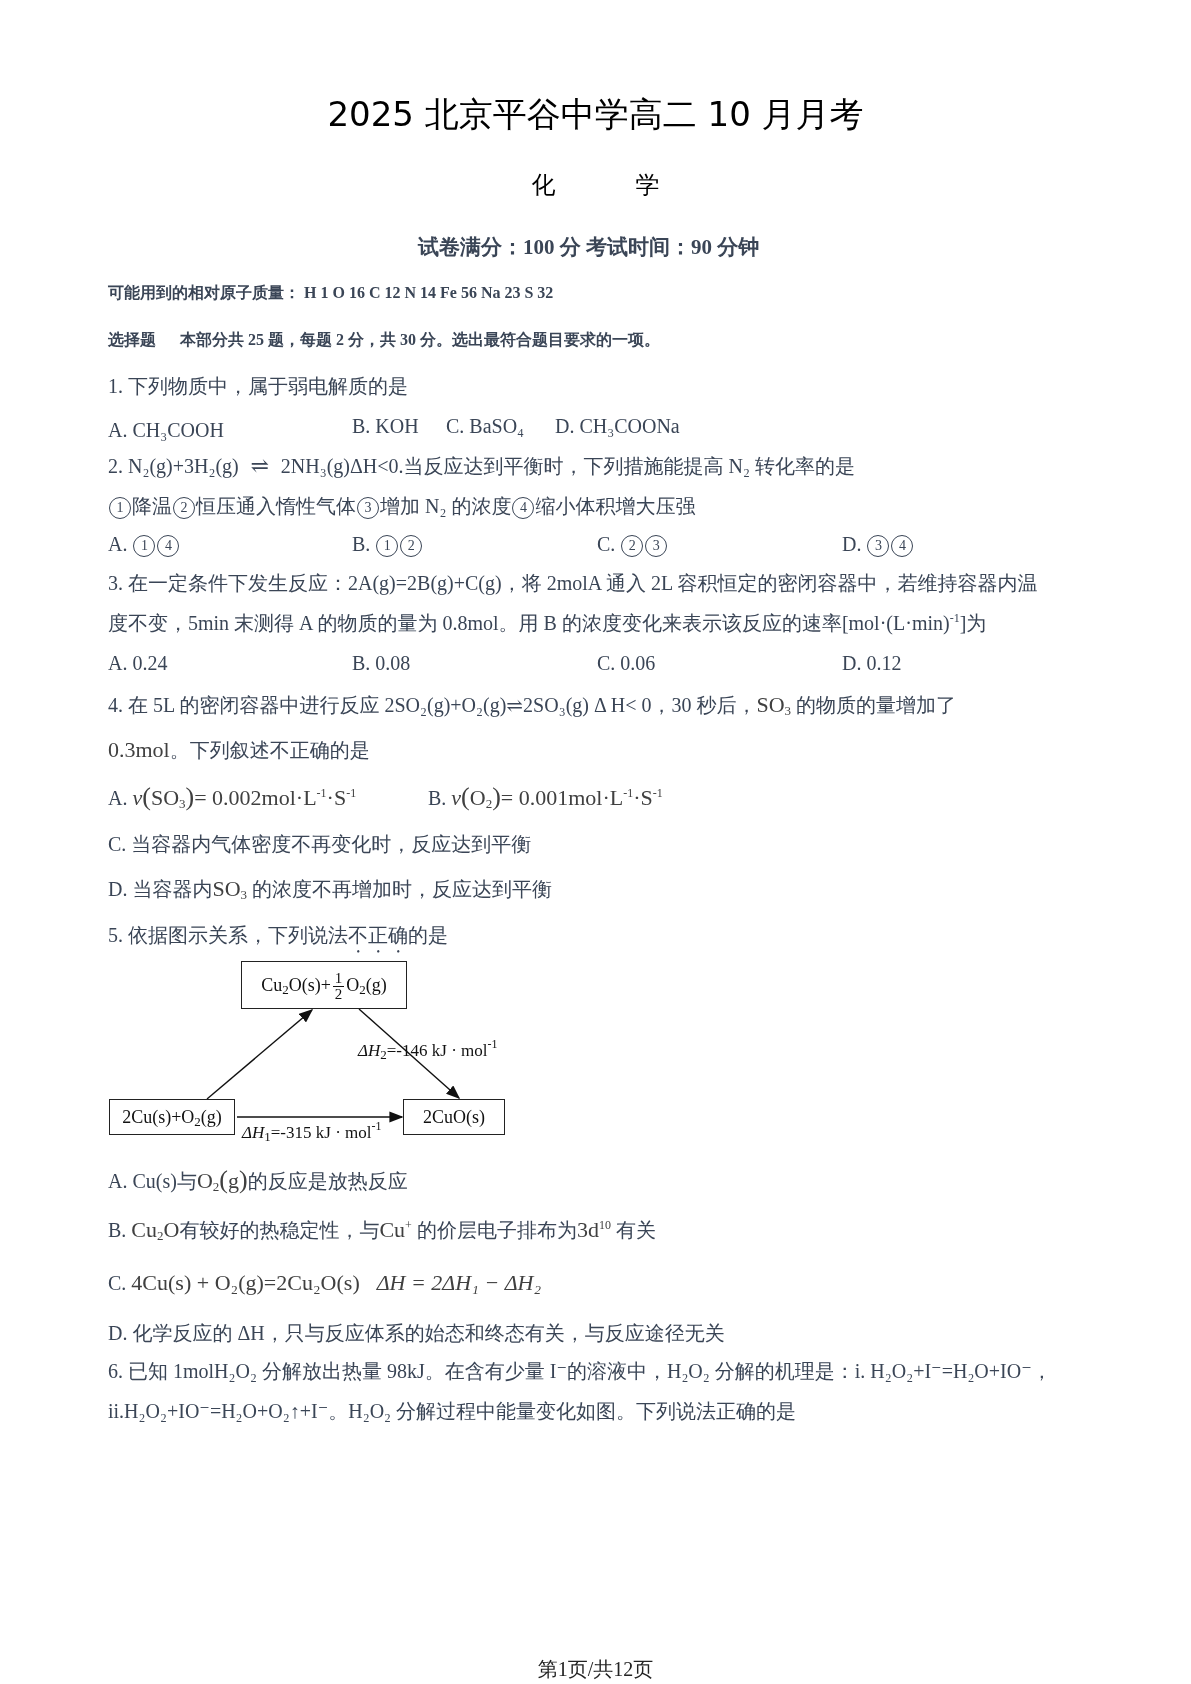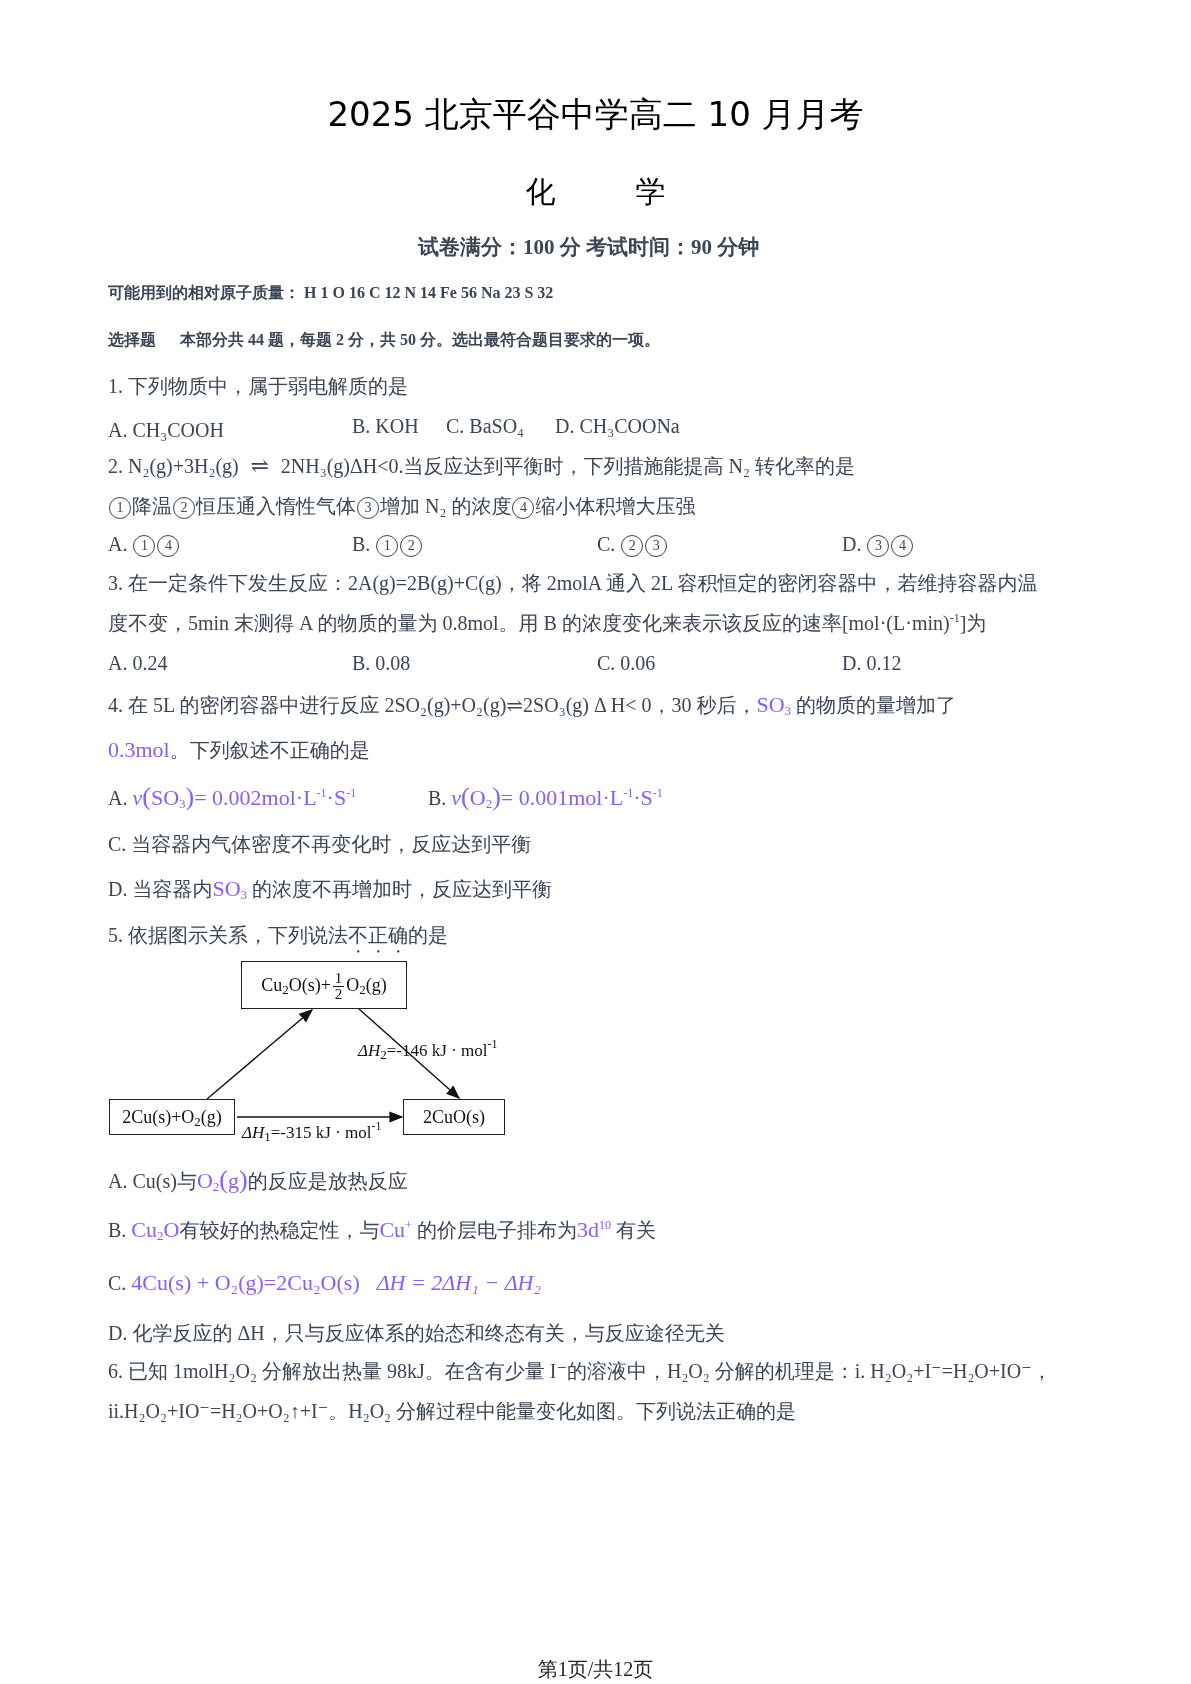--- a/index.html
+++ b/index.html
@@ -2,31 +2,31 @@
 <html><head>
 <meta charset="utf-8">
 <style>
   html, body { margin: 0; padding: 0; background: #ffffff; }
   body { width: 1191px; height: 1684px; position: relative; overflow: hidden;
          font-family: "Liberation Serif", "DejaVu Serif", serif; color: #3a4556; }
   .row { position: absolute; left: 108px; white-space: nowrap; font-size: 20px; line-height: 26px; }
   .title { position: absolute; left: 0; width: 1191px; text-align: center; white-space: nowrap;
            font-family: "DejaVu Sans", "Liberation Sans", sans-serif; color: #000000; }
   .main-title { top: 92px; font-size: 34px; line-height: 44px; }
-  .subject { top: 170px; font-size: 30px; line-height: 44px; word-spacing: 0; }
+  .subject { top: 163px; font-size: 24px; line-height: 44px; word-spacing: 0; }
   .subject span { display: inline-block; }
   .subject .gap { width: 80px; }
   .meta { position: absolute; left: 0; width: 1177px; text-align: center; top: 233px; font-size: 21px; font-weight: bold; white-space: nowrap; color: #3a4556; }
   .bold { font-weight: bold; font-size: 16px; }
   .opt { position: absolute; white-space: nowrap; font-size: 20px; line-height: 26px; }
   .circ { display: inline-block; width: 20px; height: 20px; border: 1px solid #3a4556; border-radius: 50%;
           font-size: 14px; line-height: 20px; text-align: center; vertical-align: 1px; margin: 0 1px; }
   sub { font-size: 13px; vertical-align: -3px; line-height: 0; }
   sup { font-size: 12px; vertical-align: 8px; line-height: 0; }
-  .math { font-family: "Liberation Serif", "DejaVu Serif", serif; font-size: 22px; color: #8b5cf6; }
+  .math { font-family: "Liberation Serif", "DejaVu Serif", serif; font-size: 22px; color: #404040; }
   .math i { font-style: italic; }
   .paren { font-size: 26px; font-weight: 300; }
   .diagram { position: absolute; left: 100px; top: 955px; width: 440px; height: 200px; }
   .box { position: absolute; border: 1.5px solid #222; background: #fff; color: #111;
          font-family: "Liberation Serif", "DejaVu Serif", serif; font-size: 18px; text-align: center; white-space: nowrap; }
   .frac { display: inline-block; vertical-align: middle; text-align: center; font-size: 15px; line-height: 15px; margin: 0 2px; }
   .frac span { display: block; }
   .frac .num { border-bottom: 1px solid #111; padding: 0 2px; }
   .dlabel { position: absolute; font-family: "Liberation Serif", "DejaVu Serif", serif; font-size: 17px; color: #111; white-space: nowrap; }
   .footer { position: absolute; left: 0; width: 1191px; text-align: center; top: 1656px; font-size: 20px; color: #222; white-space: nowrap; }
@@ -37,21 +37,21 @@
 <div class="title main-title">2025 北京平谷中学高二 10 月月考</div>
 <div class="title subject">
   <span>化</span><span class="gap"></span><span>学</span>
 </div>
 <div class="meta">试卷满分：100 分  考试时间：90 分钟</div>
 
 <div class="row bold" style="top:280px;">
   <span>可能用到的相对原子质量：</span><span style="margin-left:4px;">H 1  O 16  C 12  N 14  Fe 56  Na 23   S 32</span>
 </div>
 <div class="row bold" style="top:327px;">
-  <span>选择题</span><span style="margin-left:24px;">本部分共 44 题，每题 2 分，共 50 分。选出最符合题目要求的一项。</span>
+  <span>选择题</span><span style="margin-left:24px;">本部分共 25 题，每题 2 分，共 30 分。选出最符合题目要求的一项。</span>
 </div>
 
 <div class="row" style="top:373px;">1. 下列物质中，属于弱电解质的是</div>
 <div class="opt" style="left:108px; top:417px;text-align:center;">A. CH₃COOH</div>
 <div class="opt" style="left:352px; top:413px;">B. KOH</div>
 <div class="opt" style="left:446px; top:413px;">C. BaSO₄</div>
 <div class="opt" style="left:555px; top:413px;">D. CH₃COONa</div>
 
 <div class="row" style="top:453px;">
   <span>2. N₂(g)+3H₂(g)</span><span style="display:inline-block; width:42px; text-align:center; font-size:22px;">⇌</span><span>2NH₃(g)ΔH&lt;0.当反应达到平衡时，下列措施能提高 N₂ 转化率的是</span>

